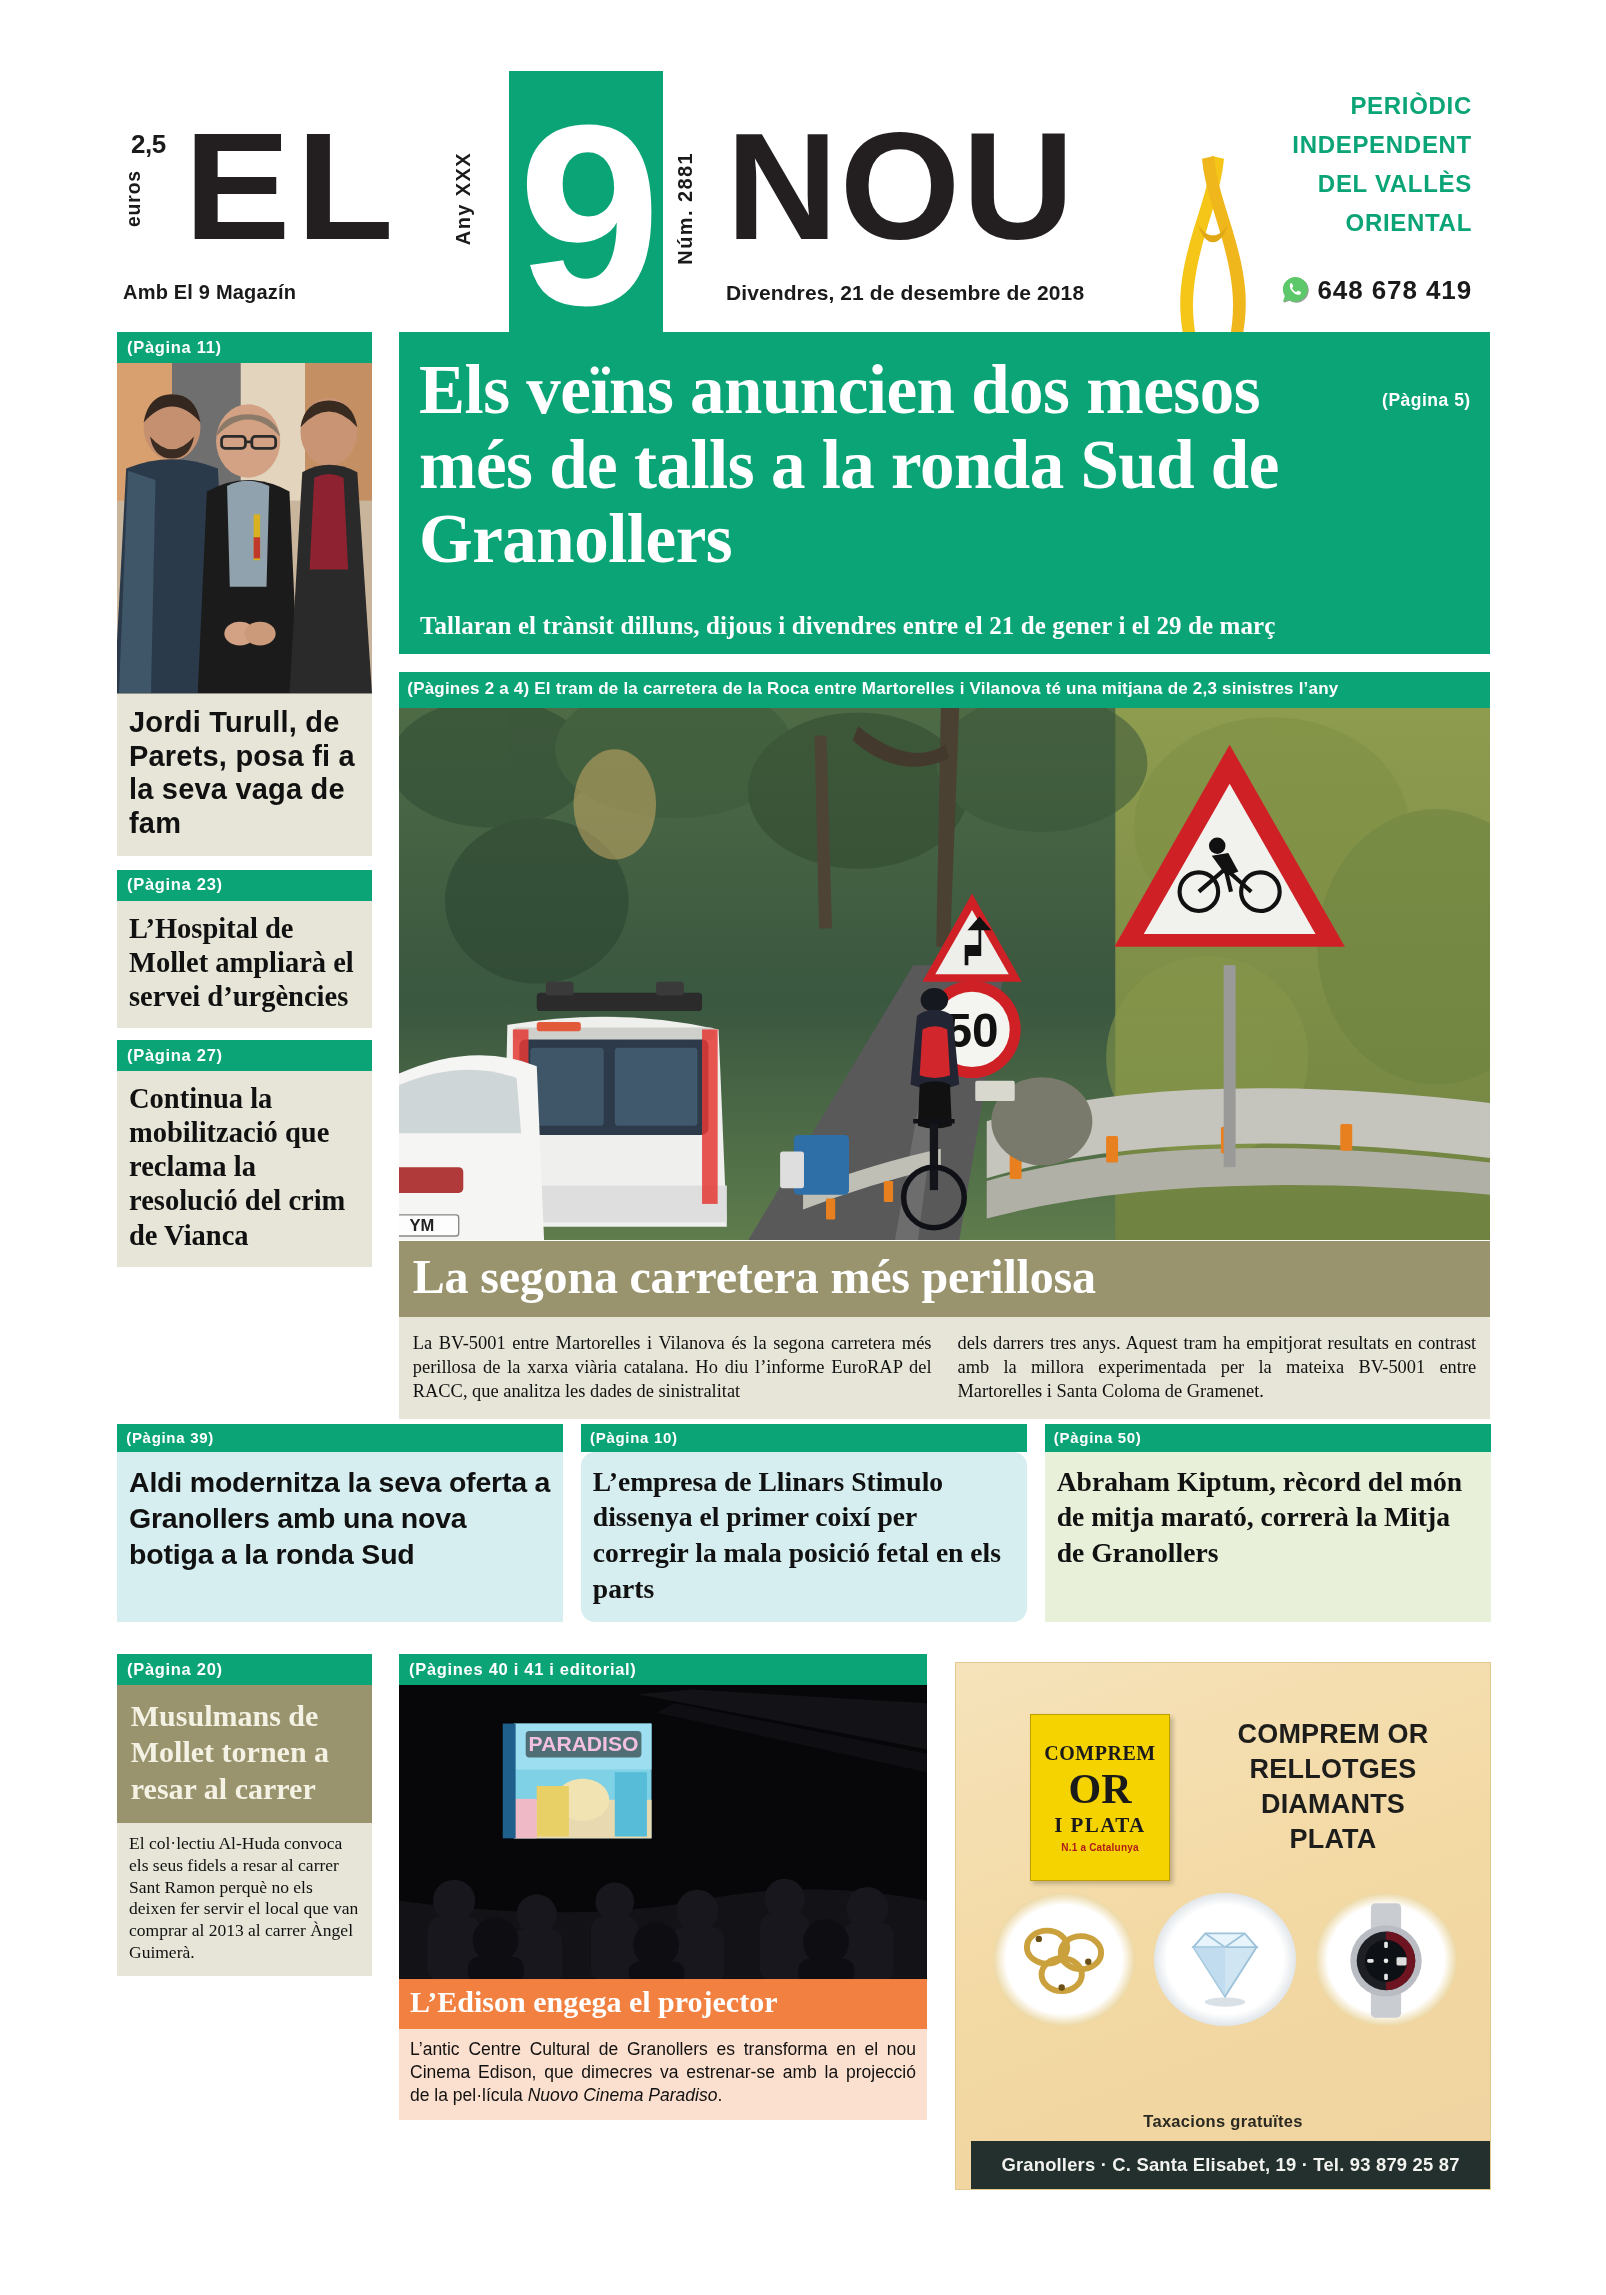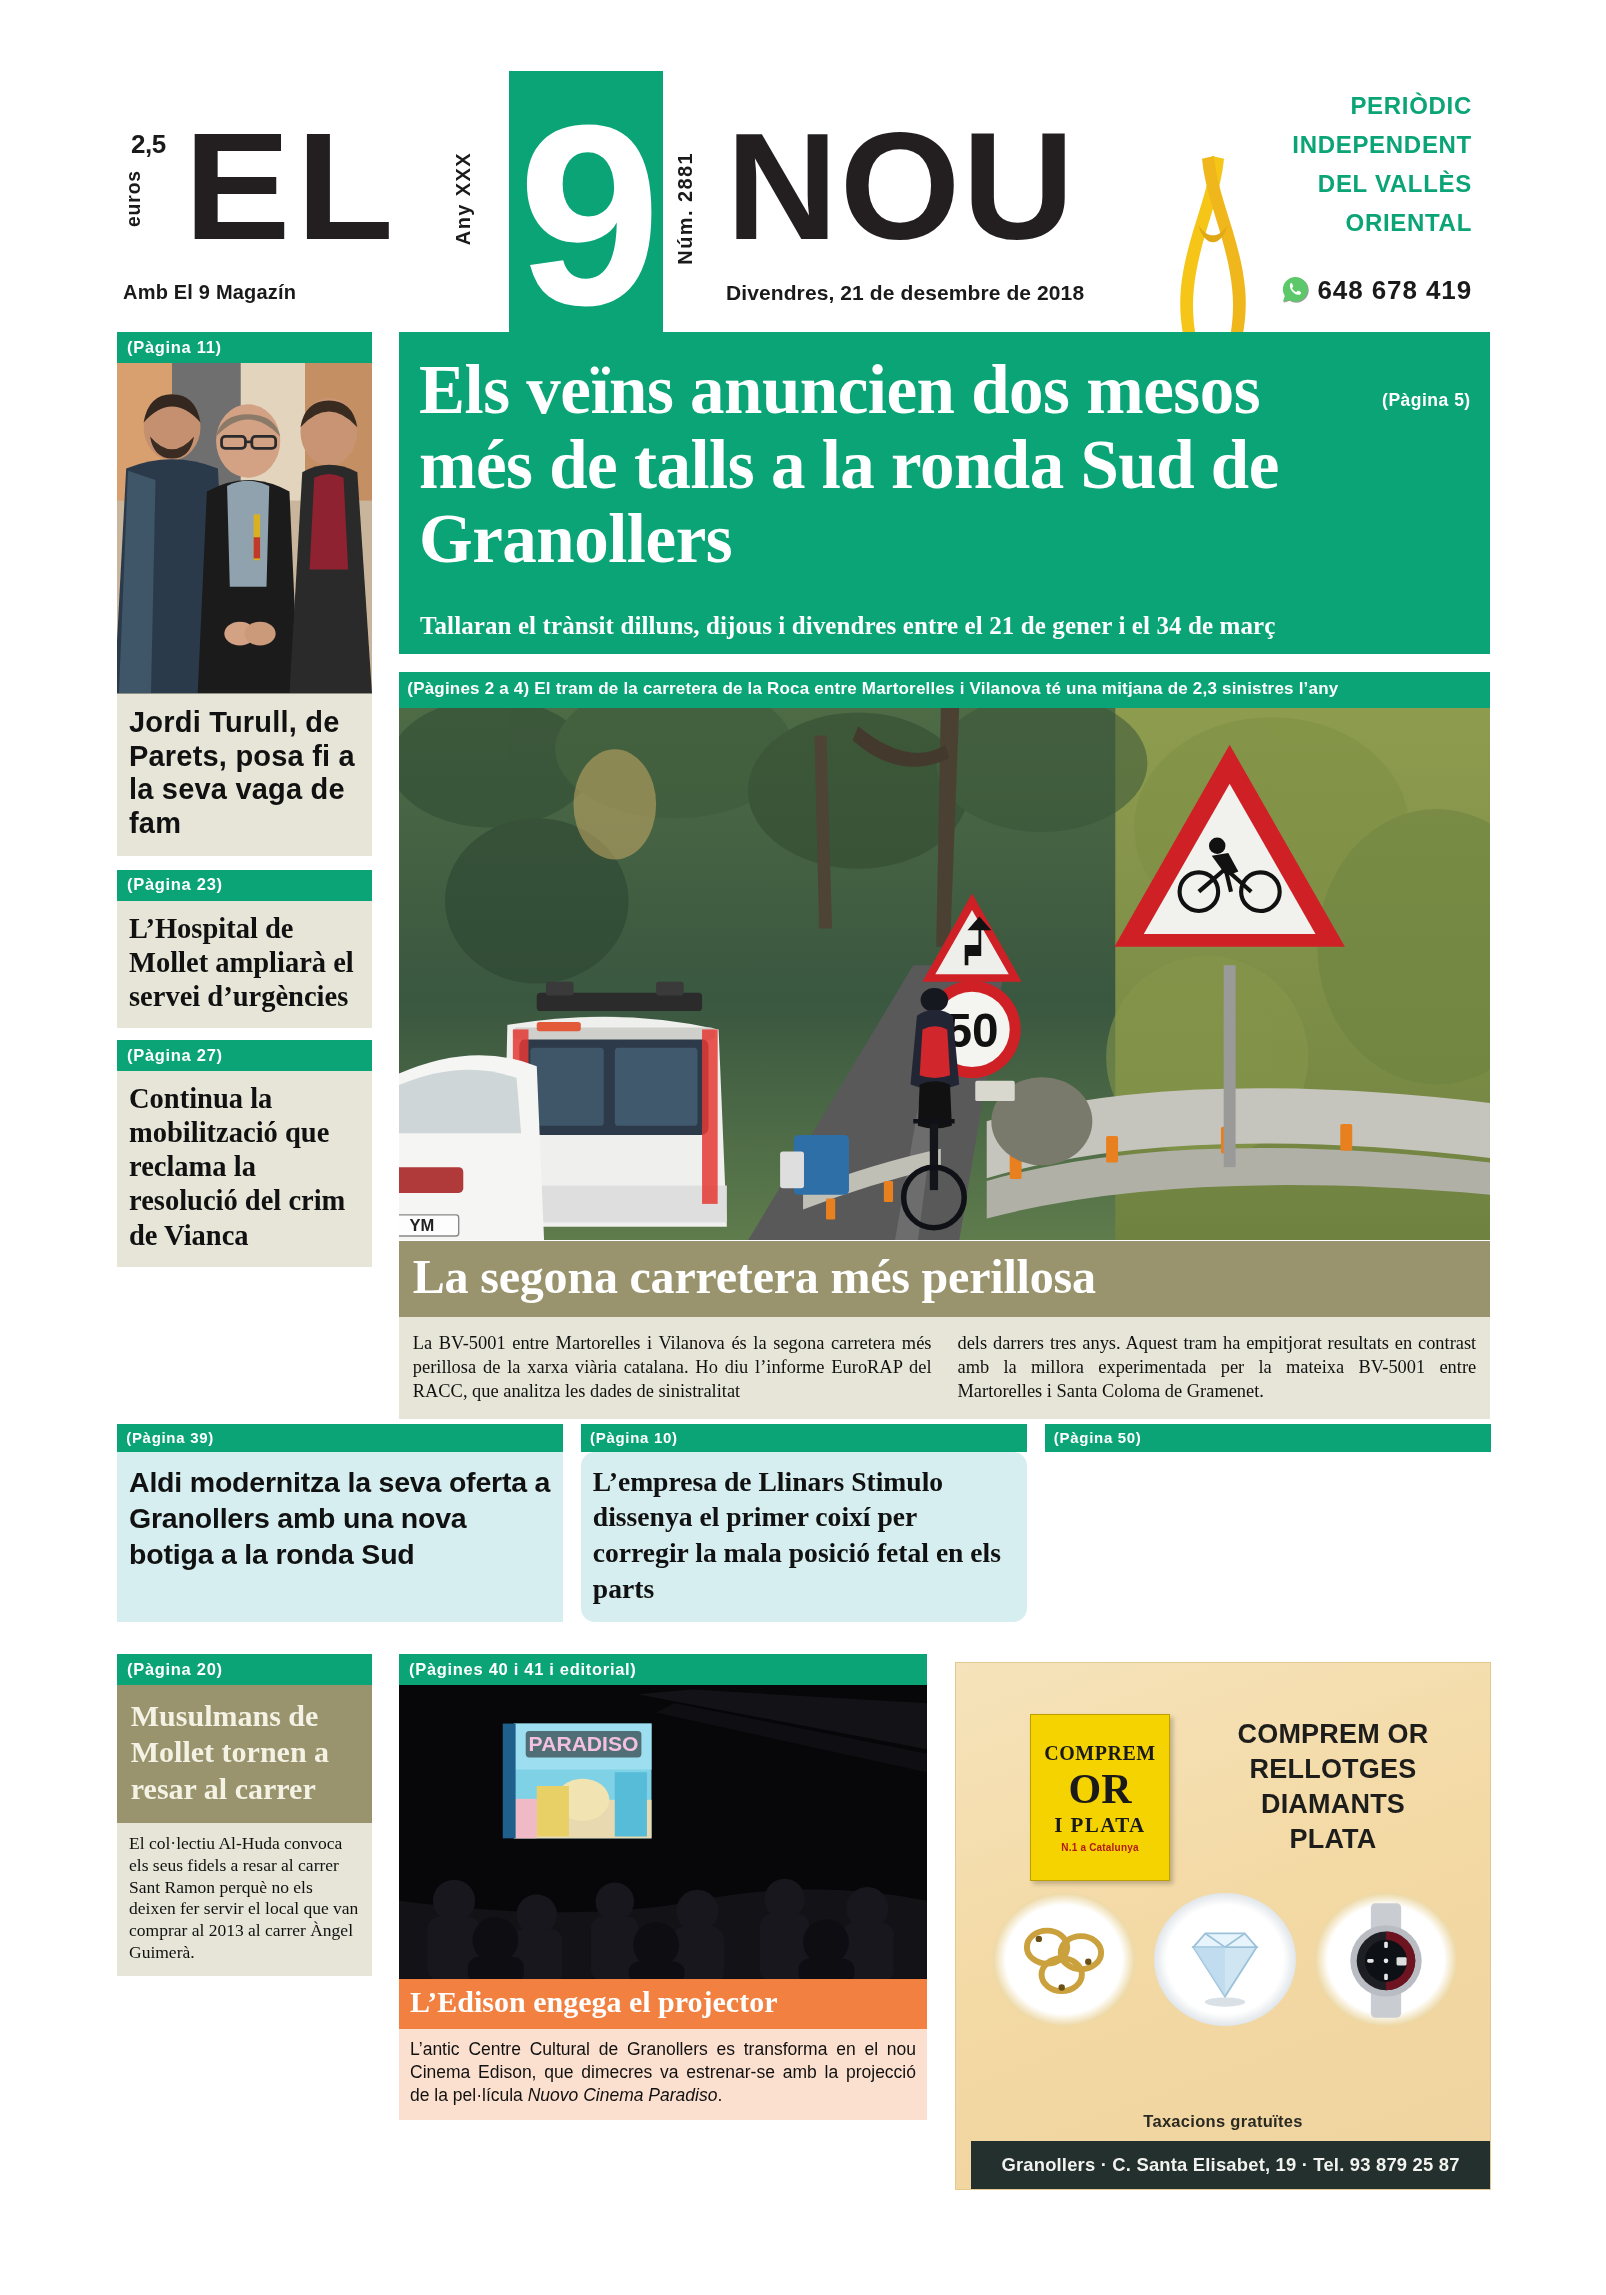--- a/index.html
+++ b/index.html
@@ -326,21 +326,21 @@
 
     <div>
       <div class="pagetag">(Pàgina 27)</div>
       <div class="blk-serif">Continua la mobilització que reclama la resolució del crim de Vianca</div>
     </div>
   </div>
 
   <div class="hero">
     <div class="hero-page">(Pàgina 5)</div>
     <div class="hero-title">Els veïns anuncien dos mesos més de talls a la ronda Sud de Granollers</div>
-    <div class="hero-sub">Tallaran el trànsit dilluns, dijous i divendres entre el 21 de gener i el 34 de març</div>
+    <div class="hero-sub">Tallaran el trànsit dilluns, dijous i divendres entre el 21 de gener i el 29 de març</div>
   </div>
 
   <div class="feature">
     <div class="feature-tag">(Pàgines 2 a 4) El tram de la carretera de la Roca entre Martorelles i Vilanova té una mitjana de 2,3 sinistres l’any</div>
 
     <div class="feature-photo">
       <svg class="ph" viewBox="0 0 2376 1160" preserveAspectRatio="none">
         <defs>
           <linearGradient id="fol" x1="0" y1="0" x2="0" y2="1">
             <stop offset="0" stop-color="#4e6b46"></stop>
@@ -464,20 +464,21 @@
     <div class="midbox mid-a">
       <div class="pagetag small">(Pàgina 39)</div>
       <div class="body">Aldi modernitza la seva oferta a Granollers amb una nova botiga a la ronda Sud</div>
     </div>
     <div class="midbox mid-b">
       <div class="pagetag small">(Pàgina 10)</div>
       <div class="body">L’empresa de Llinars Stimulo dissenya el primer coixí per corregir la mala posició fetal en els parts</div>
     </div>
     <div class="midbox mid-c">
       <div class="pagetag small">(Pàgina 50)</div>
+      <div class="body">Abraham Kiptum, rècord del món de mitja marató, correrà la Mitja de Granollers</div>
     </div>
   </div>
 
   <div style="position:absolute; left:117px; top:1654px; width:255px;">
     <div class="pagetag">(Pàgina 20)</div>
     <div class="blk-musulmans-head">Musulmans de Mollet tornen a resar al carrer</div>
     <div class="blk-musulmans-body">El col·lectiu Al-Huda convoca els seus fidels a resar al carrer Sant Ramon perquè no els deixen fer servir el local que van comprar al 2013 al carrer Àngel Guimerà.</div>
   </div>
 
   <div class="cinema">

